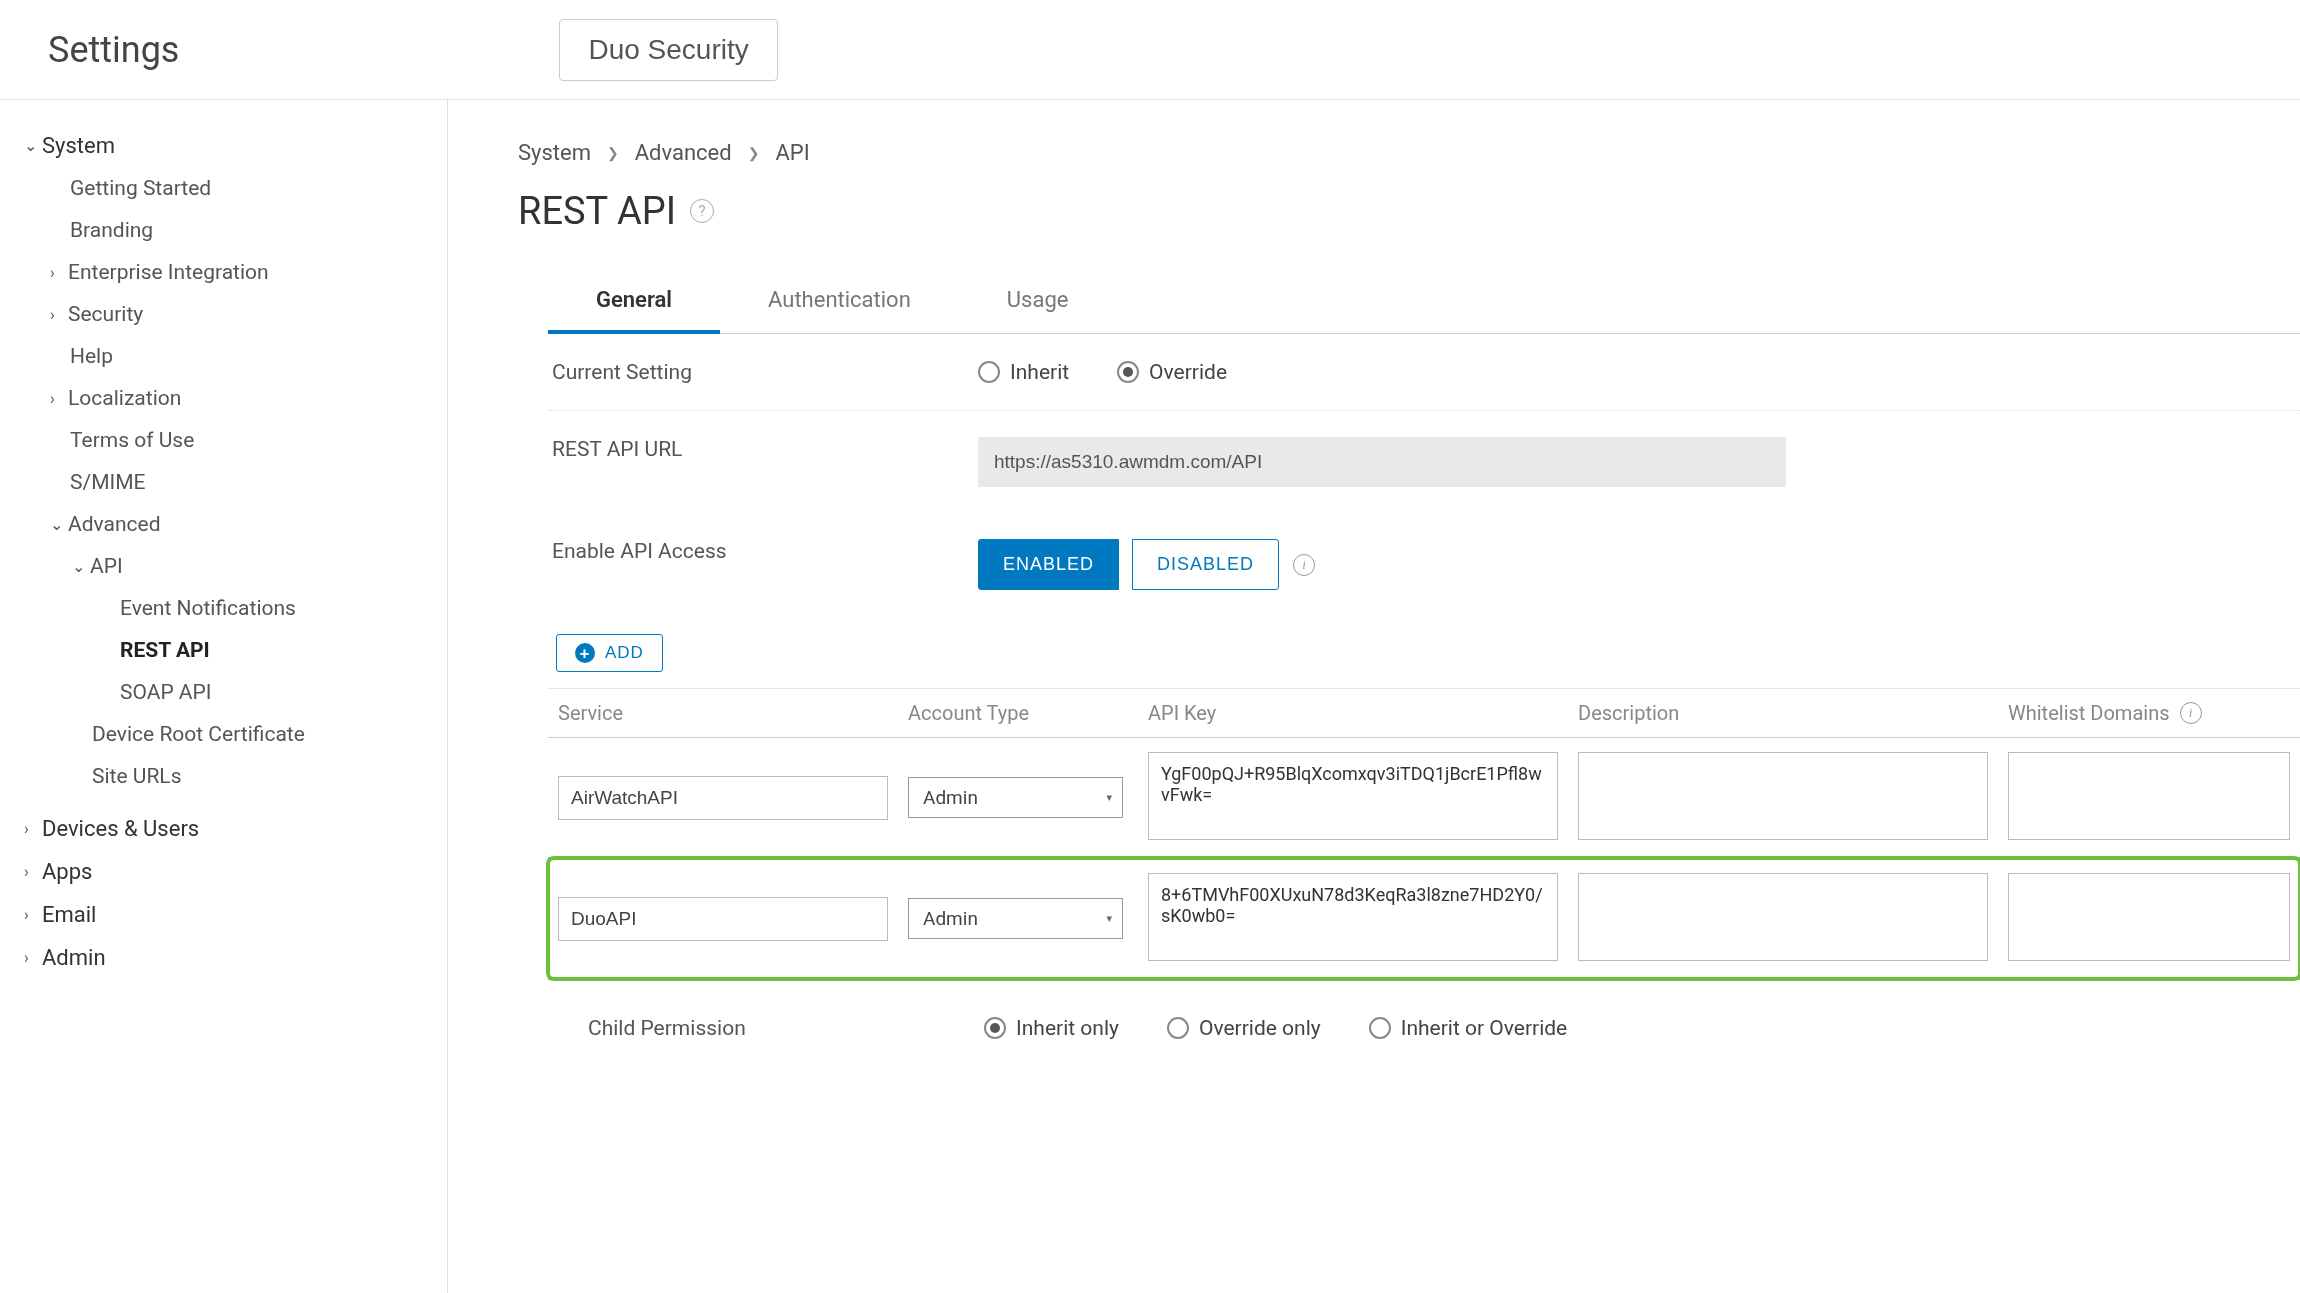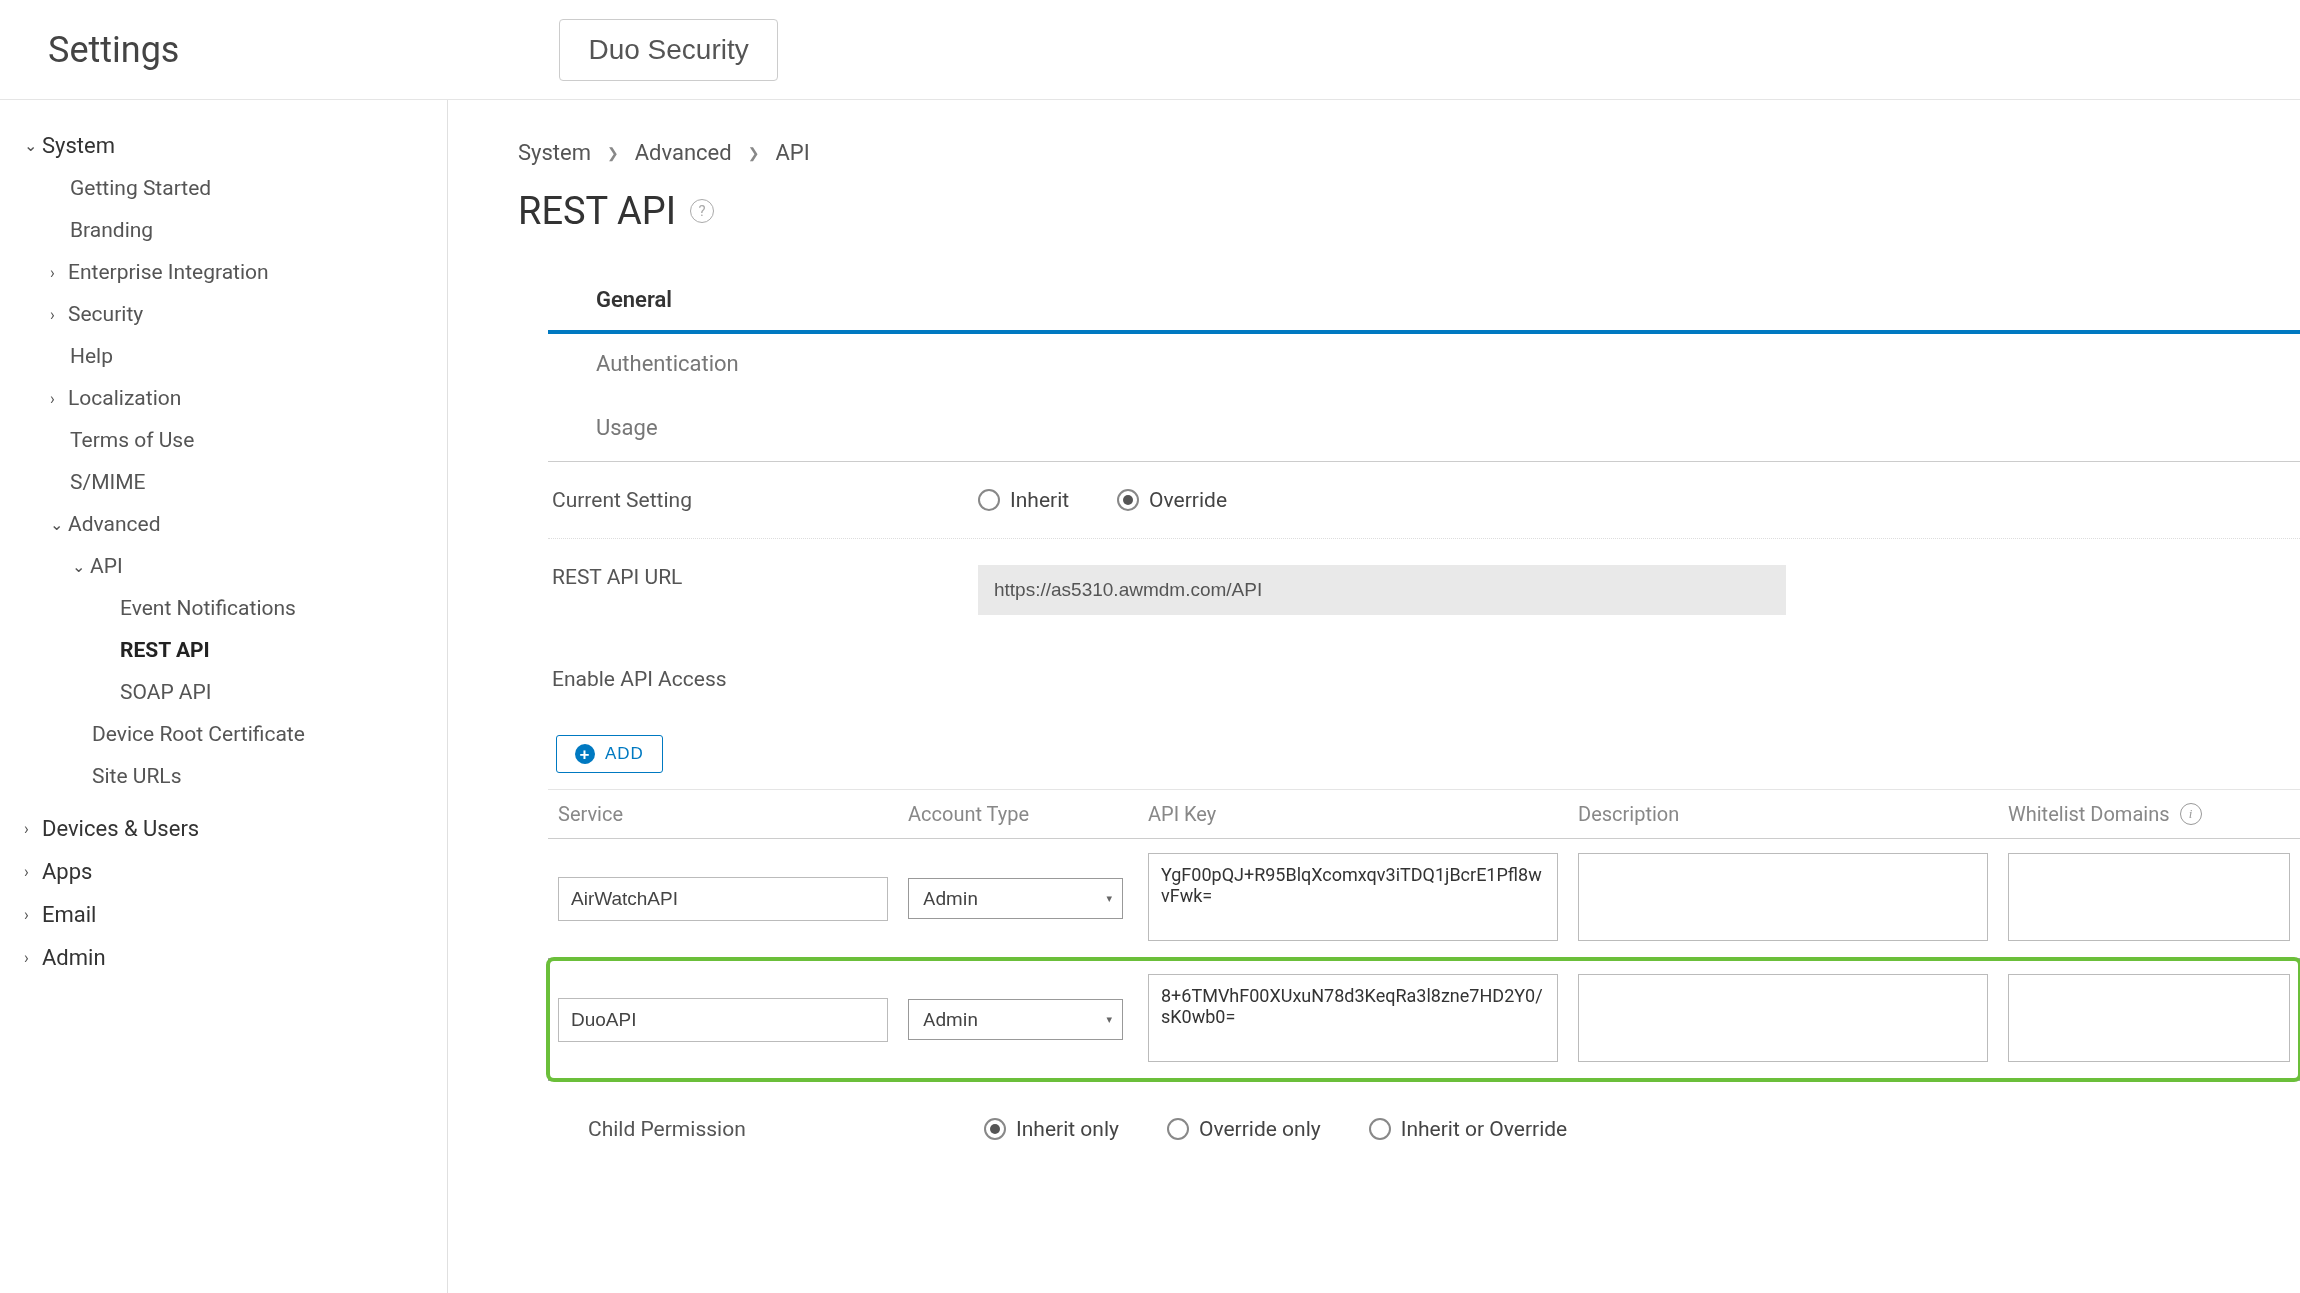--- a/index.html
+++ b/index.html
@@ -103,21 +103,20 @@
   font-size: 13px;
   color: #999;
   font-style: italic;
   font-family: serif;
 }
 .tabs {
   display: flex;
   border-bottom: 1px solid #ccc;
   margin-bottom: 0;
   margin-left: 30px;
-  flex-direction: column;
 }
 .tab {
   padding: 18px 48px;
   font-size: 22px;
   color: #777;
   cursor: pointer;
   border-bottom: 4px solid transparent;
   margin-bottom: -1px;
 }
 .tab.active {
@@ -349,20 +348,25 @@
         </div>
       </div>
 
       <div class="form-row no-border">
         <div class="form-label">REST API URL</div>
         <input class="readonly-input" readonly="" value="https://as5310.awmdm.com/API" style="">
       </div>
 
       <div class="form-row no-border">
         <div class="form-label">Enable API Access</div>
+        <div class="toggle-group">
+          <button class="toggle-btn enabled">ENABLED</button>
+          <button class="toggle-btn disabled">DISABLED</button>
+          <span class="info-icon">i</span>
+        </div>
       </div>
 
       <button class="add-btn">
         <span class="plus-circle">+</span>
         <span>ADD</span>
       </button>
 
       <table class="api-table">
         <thead>
           <tr>

